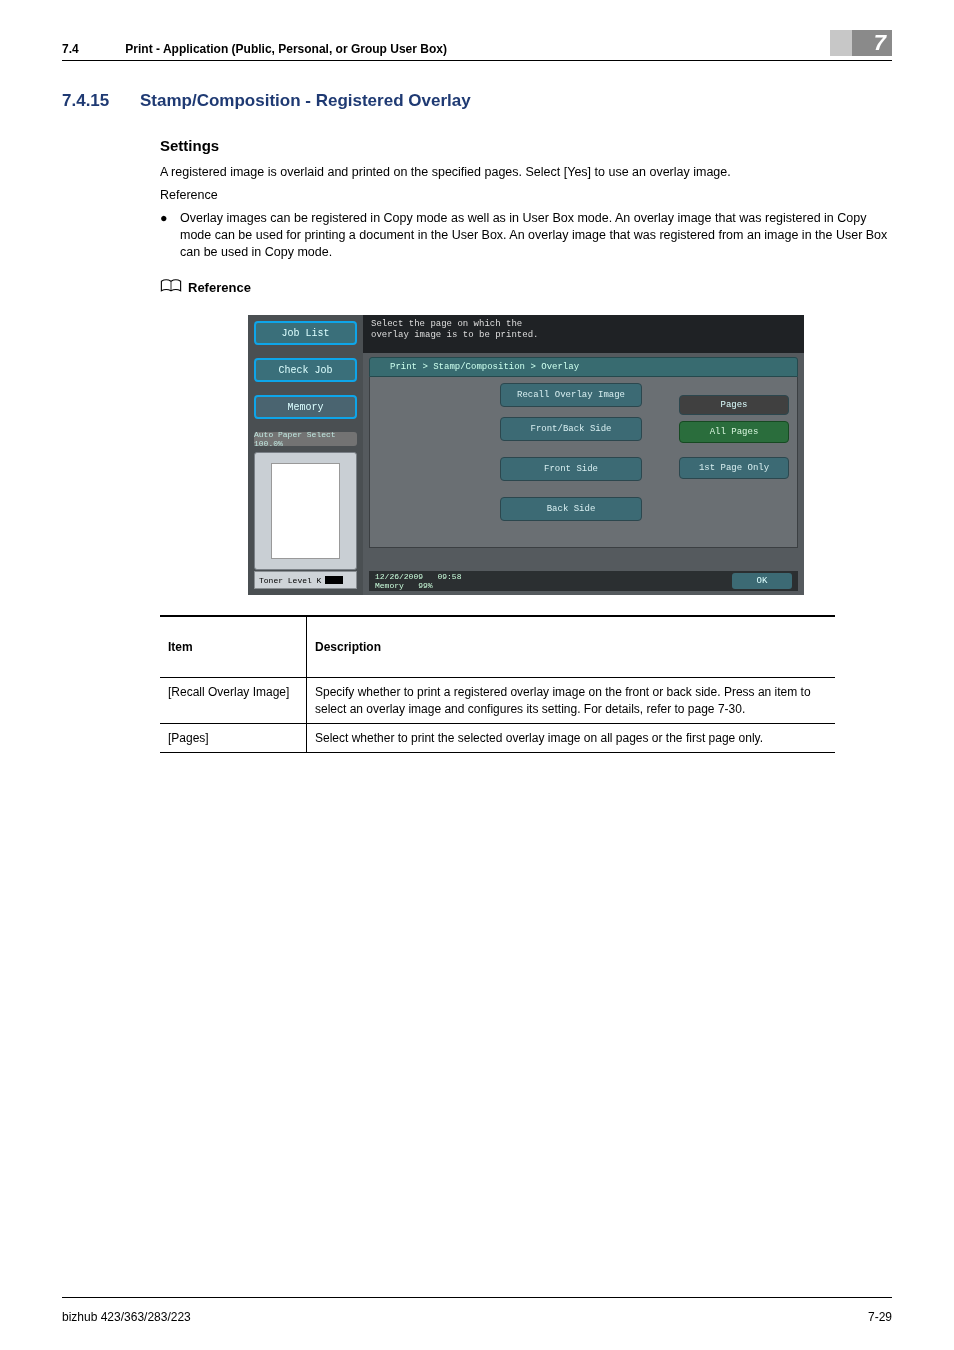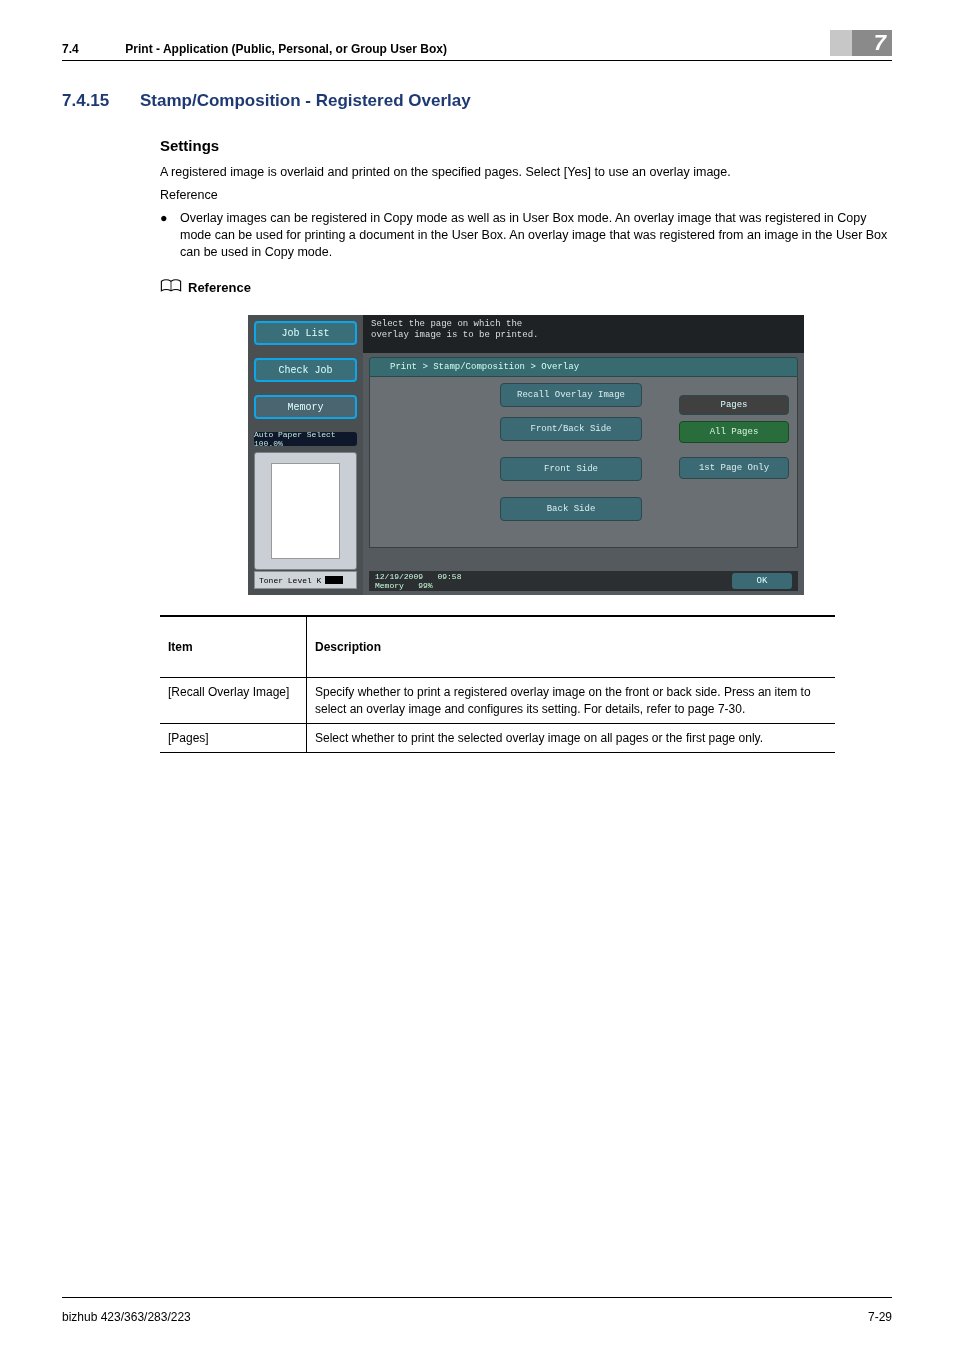--- a/index.html
+++ b/index.html
@@ -23,21 +23,21 @@
   .ref-block{margin-top:18px}
   .ref-head{display:flex;align-items:center;font-weight:bold;font-size:13px;gap:6px;margin-bottom:4px}
   .book-icon svg{width:22px;height:16px}
   .ref-text{font-style:italic;font-size:12.5px}
   .screenshot-wrap{display:flex;justify-content:center;margin-top:18px}
   
   .shot{width:556px;height:280px;background:#1a1d20;position:relative;font-family:"Courier New",monospace;color:#e8e8e8;font-size:9px}
   .shot .left{position:absolute;left:0;top:0;width:115px;height:100%;background:#4a4f52}
   .shot .left-btn{margin:6px 6px 13px 6px;height:20px;background:#3a6f7a;border:2px solid #0ea5e9;border-radius:4px;display:flex;align-items:center;justify-content:center;font-size:10px;color:#dff}
   .shot .left-btn.dark{background:#4a6470}
-  .shot .left-zoom{margin:6px 6px 0 6px;height:14px;background:#0f172a;color:#bfe6df;border-radius:3px;font-size:8px;display:flex;align-items:center;justify-content:center}
+  .shot .left-zoom{margin:6px 6px 0 6px;height:14px;background:#737373;color:#bfe6df;border-radius:3px;font-size:8px;display:flex;align-items:center;justify-content:center}
   .shot .left-preview{margin:6px 6px 0 6px;height:116px;background:#c9cfd4;border:1px solid #7a8086;border-radius:3px;position:relative}
   .shot .left-preview::after{content:"";position:absolute;inset:10px 16px 10px 16px;background:#fff;border:1px solid #999}
   .shot .left-toner{position:absolute;bottom:6px;left:6px;right:6px;height:16px;background:#cfd4d8;color:#000;font-size:8px;display:flex;align-items:center;padding-left:4px;border:1px solid #8a8f93}
   .shot .main{position:absolute;left:115px;right:0;top:0;bottom:0;background:#555a5e}
   .shot .instr{height:30px;background:#1f2225;padding:4px 8px;font-size:9px;color:#ddd;line-height:11px}
   .shot .path{margin:4px 6px 0 6px;height:18px;background:#386b70;border:1px solid #25494d;border-radius:3px 3px 0 0;display:flex;align-items:center;padding-left:20px;color:#cfe;font-size:9px}
   .shot .tabs{margin:0 6px;display:flex;gap:4px;padding:4px 4px;background:#3a6066;border:1px solid #25494d;border-top:none}
   .shot .tab{flex:0 0 auto;width:100px;height:18px;border-radius:3px;display:flex;align-items:center;justify-content:center;font-size:9px}
   .shot .tab.yes{background:#2c6d6b;color:#d9f7f0}
   .shot .tab.no{background:#284a56;color:#b9ccd2}
@@ -123,21 +123,21 @@
             <div class="btn teal" style="left:130px;top:80px;width:140px">Front Side</div>
             <div class="btn teal" style="left:130px;top:120px;width:140px">Back Side</div>
             <div class="sidepanel">
               <div class="side-head">Pages</div>
               <div class="btn green" style="position:relative;margin-top:6px;height:20px;width:108px">All Pages</div>
               <div class="btn teal" style="position:relative;margin-top:14px;height:20px;width:108px">1st Page Only</div>
             </div>
           </div>
           <div class="footer">
             <div>
-              <span>12/19/2009</span>&nbsp;&nbsp;
+              <span>12/26/2009</span>&nbsp;&nbsp;
               <span>09:58</span><br>
               <span>Memory</span>&nbsp;&nbsp;
               <span>99%</span>
             </div>
             <div class="ok">OK</div>
           </div>
         </div>
       </div>
     </div>
 

